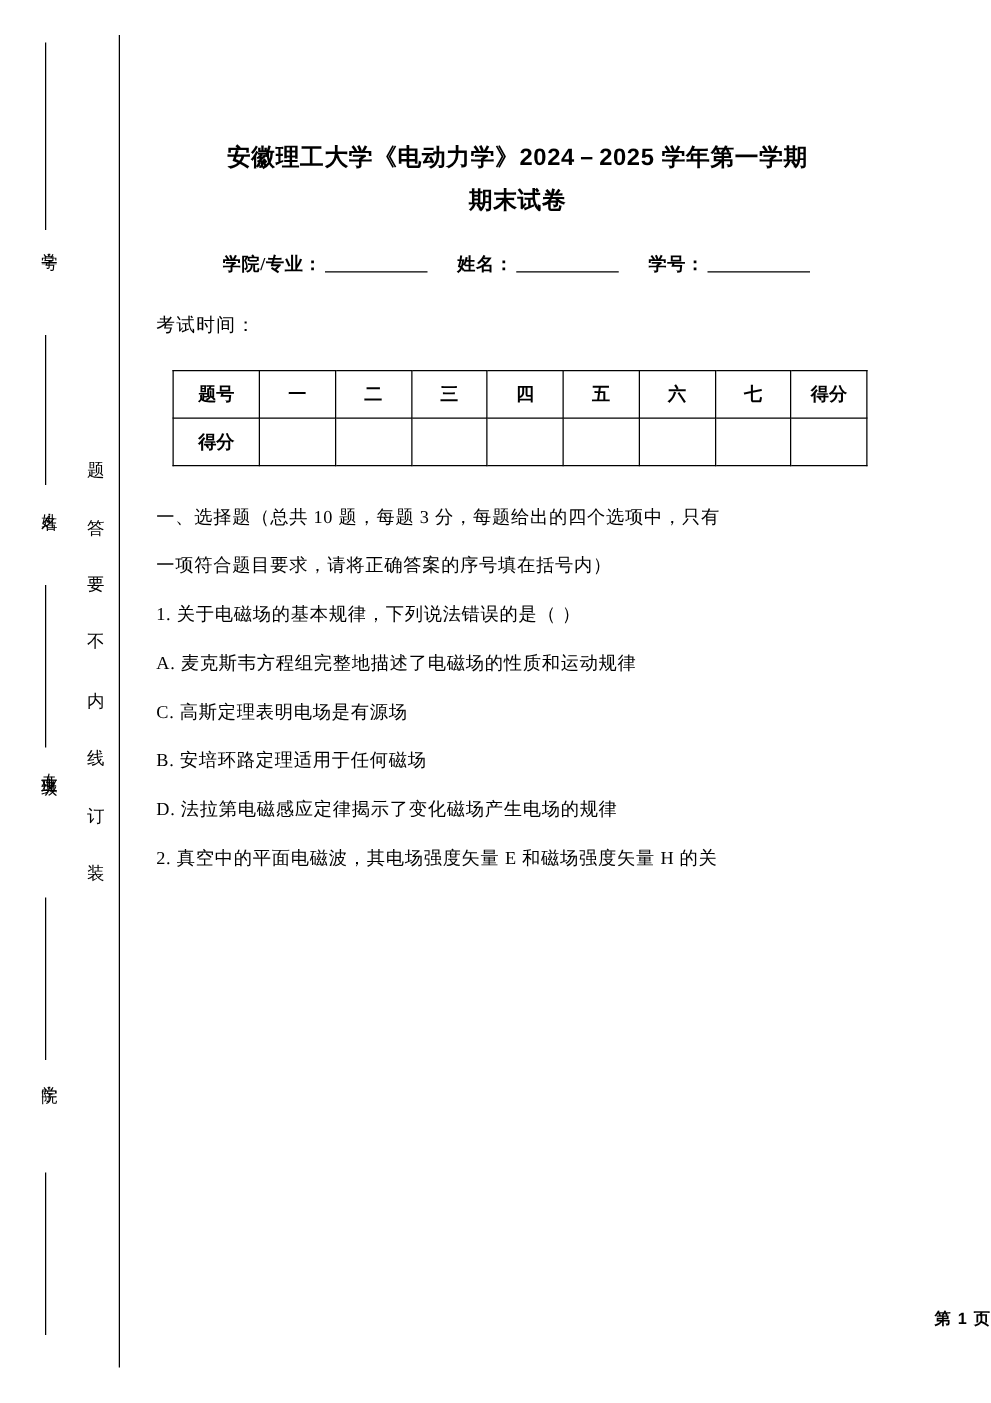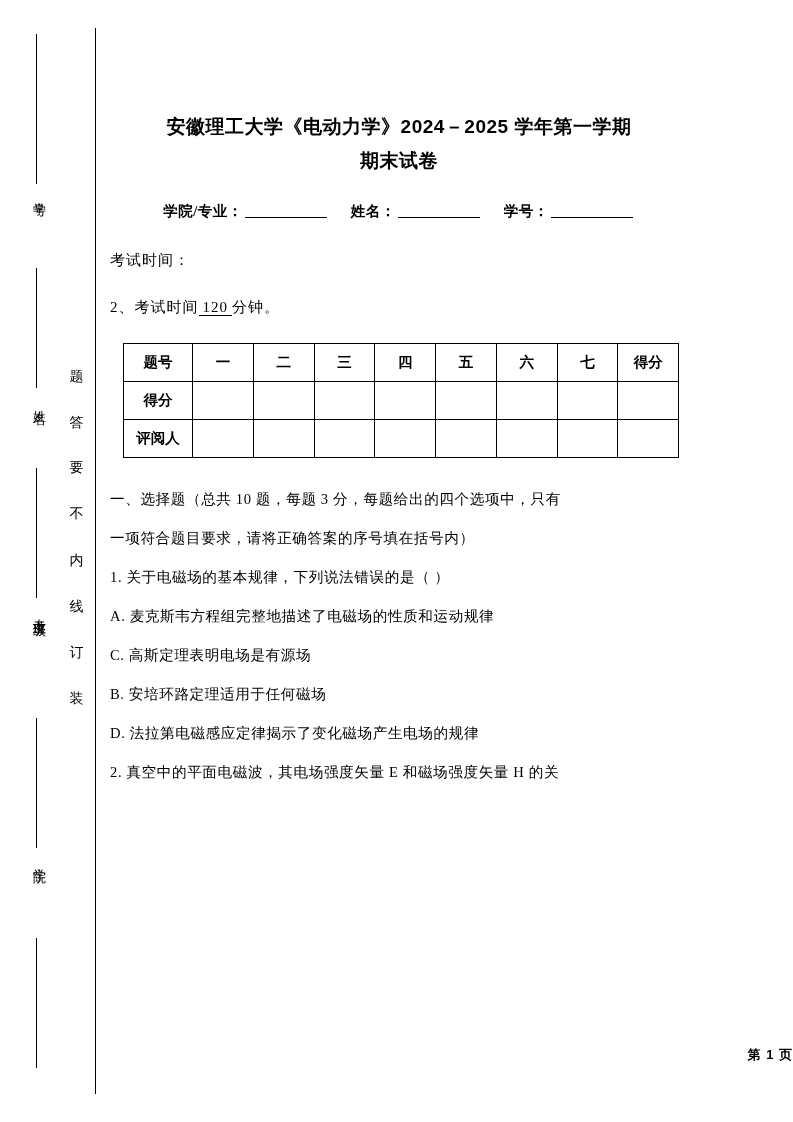--- a/index.html
+++ b/index.html
@@ -68,21 +68,21 @@
   .vline {
     position: absolute;
     left: 36px;
     width: 0;
     border-left: 1px solid #000;
   }
 
   
   .content {
     position: absolute;
-    left: 110px;
+    left: 125px;
     top: 110px;
     width: 578px;
   }
 
   h1.title {
     font-family: "Liberation Sans", "DejaVu Sans", sans-serif;
     font-size: 19px;
     font-weight: bold;
     text-align: center;
     line-height: 34px;
@@ -196,23 +196,20 @@
       <span>期末试卷</span>
     </h1>
 
     <div class="info-line">
       <span>学院/专业：</span><span class="blank"></span><span class="gap"></span><span>姓名：</span><span class="blank"></span><span class="gap"></span><span>学号：</span><span class="blank"></span>
     </div>
 
     <div class="note-head">考试时间：</div>
 
 
-    <div class="note-item">
-      <span>2、考试时间</span><span class="ul">120</span><span>分钟。</span>
-    </div>
 
     <table class="score">
       <tbody>
           <tr>
         <td class="lead">题号</td>
         <td>一</td>
         <td>二</td>
         <td>三</td>
         <td>四</td>
         <td>五</td>
@@ -224,31 +221,20 @@
         <td class="lead">得分</td>
         <td></td>
         <td></td>
         <td></td>
         <td></td>
         <td></td>
         <td></td>
         <td></td>
         <td></td>
       </tr>
-      <tr>
-        <td class="lead">评阅人</td>
-        <td></td>
-        <td></td>
-        <td></td>
-        <td></td>
-        <td></td>
-        <td></td>
-        <td></td>
-        <td></td>
-      </tr>
     </tbody>
       </table>
 
     <div class="q-block">
       <div class="para first">一、选择题（总共 10 题，每题 3 分，每题给出的四个选项中，只有</div>
       <div class="para">一项符合题目要求，请将正确答案的序号填在括号内）</div>
 
       <div class="para">1. 关于电磁场的基本规律，下列说法错误的是（   ）</div>
       <div class="para">A. 麦克斯韦方程组完整地描述了电磁场的性质和运动规律</div>
       <div class="para">C. 高斯定理表明电场是有源场</div>

